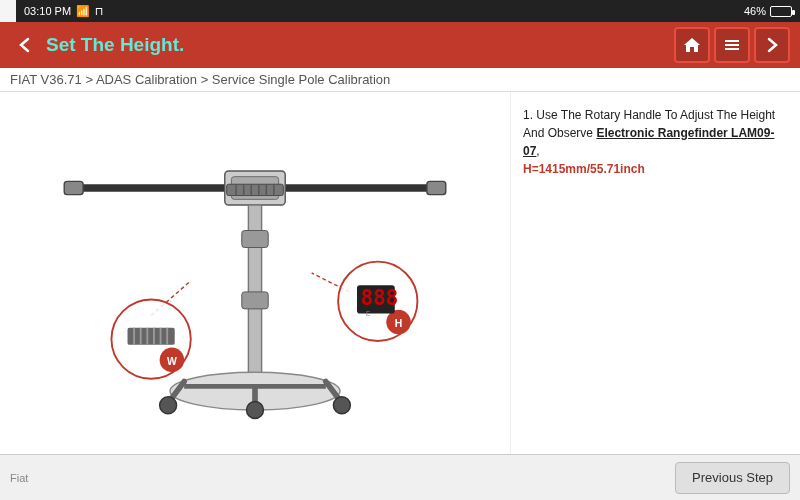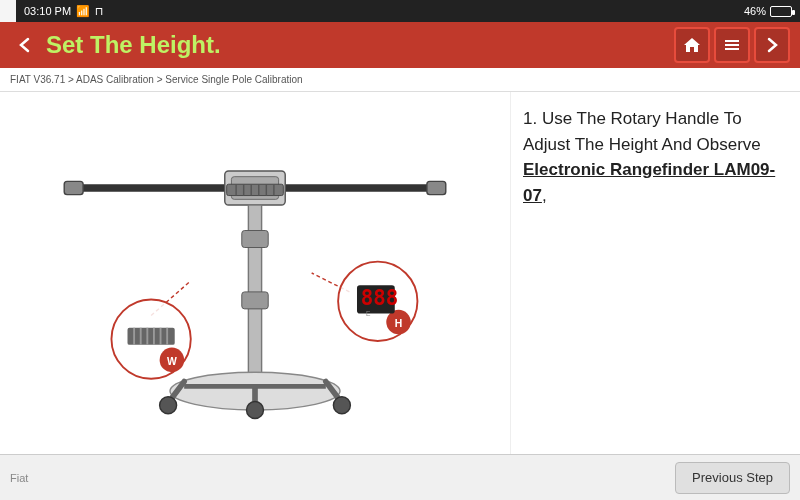--- a/index.html
+++ b/index.html
@@ -31,37 +31,37 @@
       background: #c0392b;
       display: flex;
       align-items: center;
       padding: 0 10px;
       color: #fff;
     }
     .header-back {
       width: 30px; height: 30px; display: flex; align-items: center; justify-content: center; cursor: pointer;
     }
     .header-title {
-      flex: 1; font-size: 24px; font-weight: bold; margin-left: 6px; color: #bef264;
+      flex: 1; font-size: 19px; font-weight: bold; margin-left: 6px; color: #5eead4;
     }
     .header-icons { display: flex; gap: 4px; }
     .header-icon-btn {
       width: 36px; height: 36px; background: #a93226; border: 2px solid #e74c3c; border-radius: 4px;
       display: flex; align-items: center; justify-content: center; cursor: pointer; color: #fff; font-size: 16px;
     }
 
     
     .breadcrumb {
       height: 24px;
       background: #fff;
       border-bottom: 1px solid #ddd;
       display: flex;
       align-items: center;
       padding: 0 10px;
-      font-size: 10px;
+      font-size: 13px;
       color: #555;
     }
 
     
     .main-content {
       display: flex;
       height: calc(500px - 22px - 46px - 24px - 46px);
       background: #fff;
     }
 
@@ -78,21 +78,21 @@
     
     .diagram-svg {
       width: 480px;
       height: 340px;
     }
 
     
     .info-panel {
       flex: 1;
       padding: 14px 12px;
-      font-size: 17px;
+      font-size: 12px;
       line-height: 1.5;
       color: #222;
       border-left: 1px solid #eee;
     }
     .info-text-bold { font-weight: bold; }
     .info-text-red { color: #c0392b; font-weight: bold; text-decoration: none; }
     .info-text-underline { text-decoration: underline; }
 
     
     .footer {
@@ -229,20 +229,21 @@
 
       <rect x="348" y="193" width="40" height="30" rx="3" fill="#222"></rect>
       <text x="352" y="214" fill="#cc0000" font-size="22" font-family="monospace" font-weight="bold">888</text>
 
       <text x="360" y="226" text-anchor="middle" fill="#888" font-size="7">E</text>
     </svg>
   </div>
 
   <div class="info-panel">
     <span>1. Use The Rotary Handle To Adjust The Height And Observe </span><span class="info-text-underline info-text-bold">Electronic Rangefinder LAM09-07</span><span>,</span><br>
+    <span class="info-text-red">H=1415mm/55.71inch</span>
   </div>
 
 </div>
 
 <div class="footer">
   <span class="footer-brand">Fiat</span>
   <div class="footer-buttons">
     <button class="nav-btn">Previous Step</button>
   </div>
 </div>

